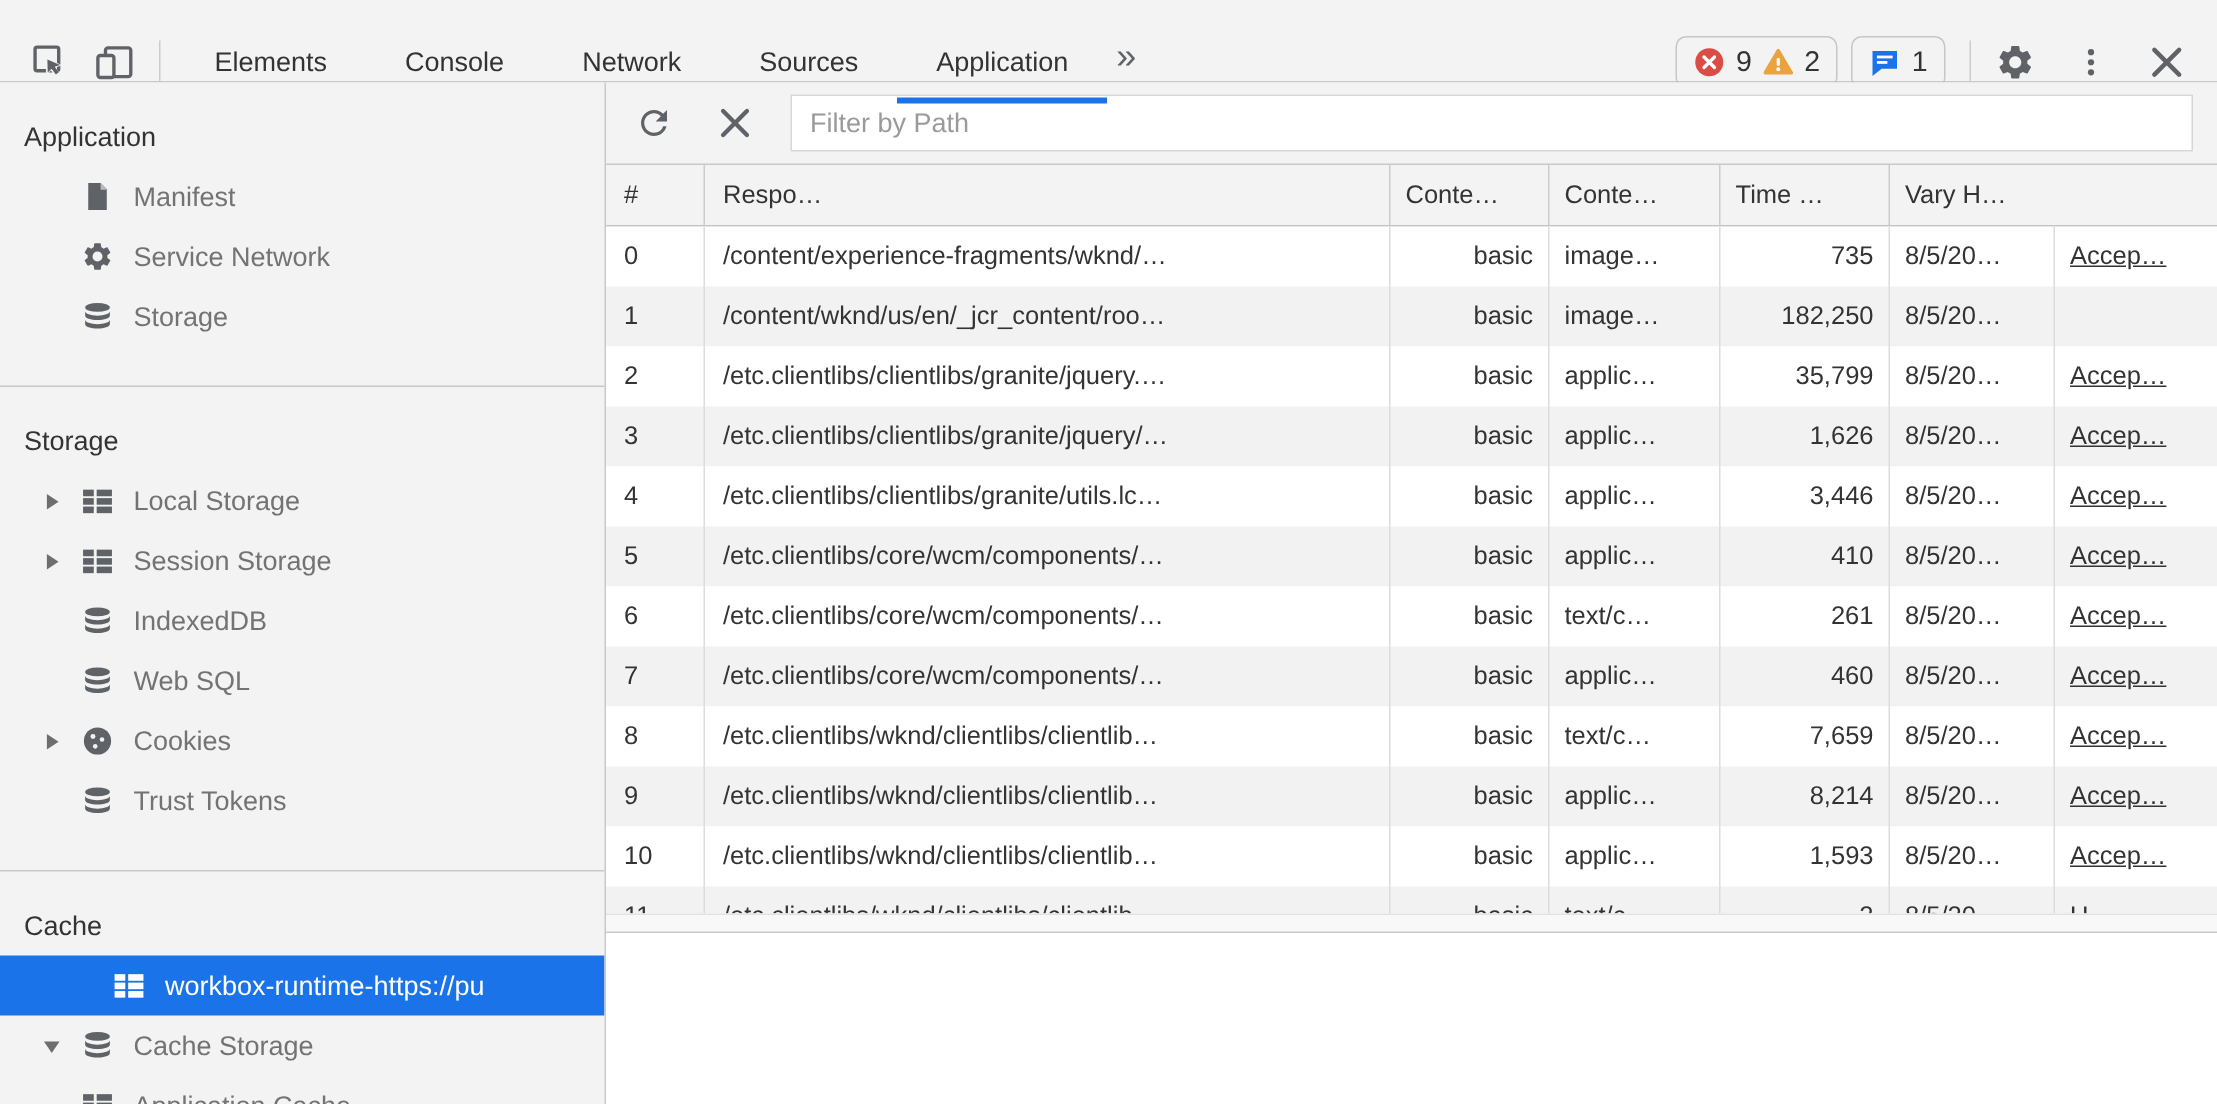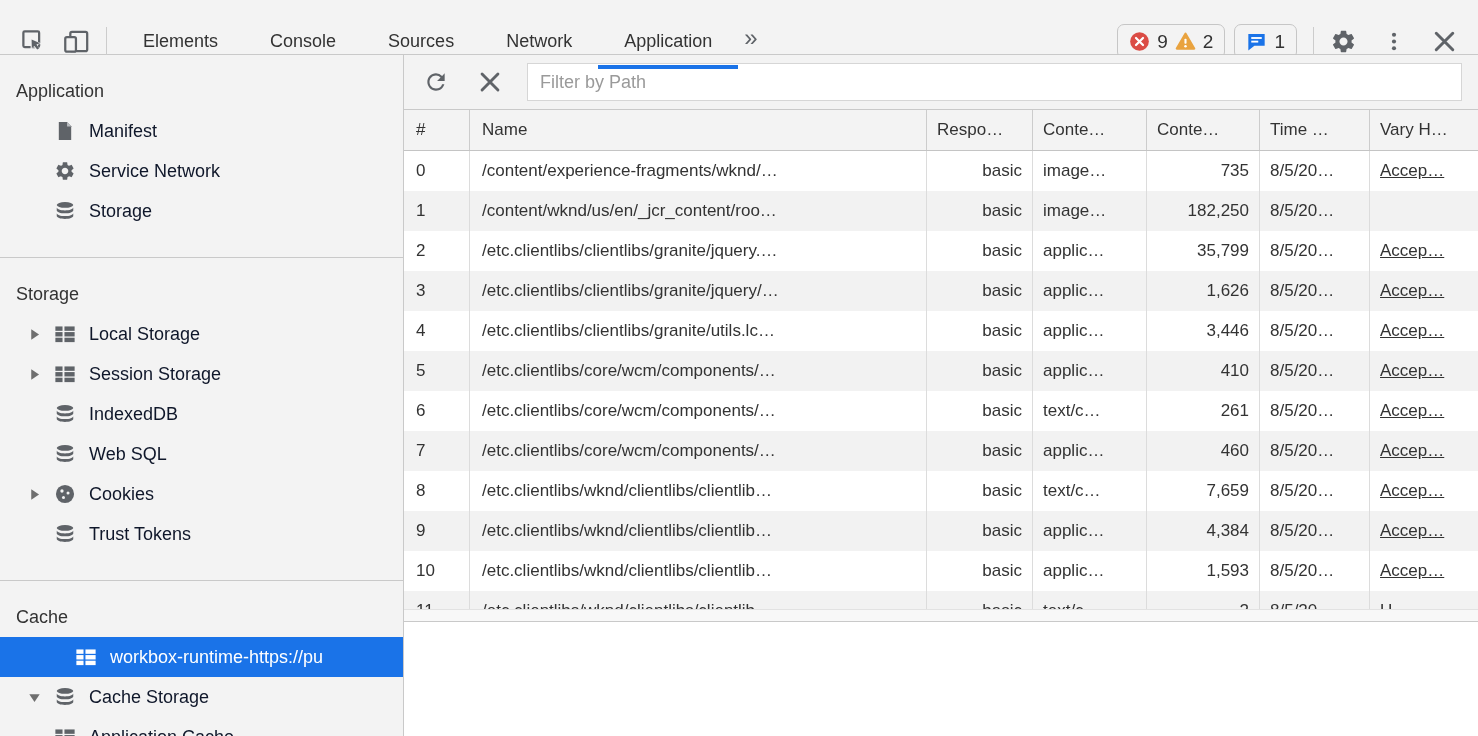--- a/index.html
+++ b/index.html
@@ -53,21 +53,21 @@
   .content { display:flex; height:681px; }
 
   
   .sidebar {
     width:404px; background:#f3f3f3; border-right:1px solid #c9c9c9;
     overflow:hidden; flex:none;
   }
   .section { padding:16px 0 26px 0; border-bottom:1px solid #c9c9c9; }
   .section:last-child { border-bottom:none; }
   .section-title { height:40px; line-height:40px; padding:0 16px; font-size:18px; color:#333; }
-  .tree-item { display:flex; align-items:center; height:40px; padding-left:28px; font-size:18px; color:#0f172a; }
+  .tree-item { display:flex; align-items:center; height:40px; padding-left:28px; font-size:18px; color:#737373; }
   .expander { width:26px; flex:none; display:flex; align-items:center; color:#6e6e6e; }
   .expander svg { width:13px; height:13px; }
   .tree-icon { width:22px; height:22px; flex:none; margin-right:13px; color:#5f6368; display:flex; }
   .tree-icon svg { width:100%; height:100%; }
   .tree-label { white-space:nowrap; overflow:hidden; }
   .tree-item.selected { background:var(--accent); color:#fff; }
   .tree-item.selected .tree-icon { color:#fff; }
   .tree-item.nested { padding-left:75px; }
 
   
@@ -137,22 +137,22 @@
       <button class="tool-icon i-device">
         <svg viewBox="0 0 24 24">
           <rect x="6.5" y="3.5" width="15" height="17" rx="1.5" fill="none" stroke="currentColor" stroke-width="2"></rect>
           <rect x="2" y="8" width="9.5" height="13" rx="1.5" fill="#f3f3f3" stroke="currentColor" stroke-width="2"></rect>
         </svg>
       </button>
       <div class="vsep left"></div>
       <div class="tabs">
         <div class="tab">Elements</div>
         <div class="tab">Console</div>
+        <div class="tab">Network</div>
         <div class="tab">Sources</div>
-        <div class="tab">Network</div>
         <div class="tab active">Application</div>
         <div class="tab more-tabs">»</div>
       </div>
     </div>
     <div class="topbar-right">
       <div class="badge-box">
         <svg class="badge-ic" viewBox="0 0 18 18">
           <circle cx="9" cy="9" r="8" style="fill:var(--error)"></circle>
           <path d="M6 6l6 6M12 6l-6 6" stroke="#fff" stroke-width="1.9" stroke-linecap="round"></path>
         </svg>
@@ -379,21 +379,20 @@
         <button class="icon-btn b-clear">
           <svg viewBox="0 0 18 18">
               <path d="M3.5 3.5l11 11M14.5 3.5l-11 11" stroke="currentColor" stroke-width="2" stroke-linecap="round"></path>
             </svg>
         </button>
         <input class="filter-input" type="text" placeholder="Filter by Path" style="">
       </div>
 
       <div class="grid-header">
         <div class="hcell">#</div>
-        <div class="hcell">Name</div>
         <div class="hcell">Respo…</div>
         <div class="hcell">Conte…</div>
         <div class="hcell">Conte…</div>
         <div class="hcell">Time …</div>
         <div class="hcell">Vary H…</div>
       </div>
 
       <div class="grid-body">
         <div class="grid-row">
           <div class="cell">0</div>
@@ -474,21 +473,21 @@
           <div class="cell">text/c…</div>
           <div class="cell right">7,659</div>
           <div class="cell">8/5/20…</div>
           <div class="cell">Accep…</div>
         </div>
         <div class="grid-row">
           <div class="cell">9</div>
           <div class="cell name">/etc.clientlibs/wknd/clientlibs/clientlib…</div>
           <div class="cell right">basic</div>
           <div class="cell">applic…</div>
-          <div class="cell right">4,384</div>
+          <div class="cell right">8,214</div>
           <div class="cell">8/5/20…</div>
           <div class="cell">Accep…</div>
         </div>
         <div class="grid-row">
           <div class="cell">10</div>
           <div class="cell name">/etc.clientlibs/wknd/clientlibs/clientlib…</div>
           <div class="cell right">basic</div>
           <div class="cell">applic…</div>
           <div class="cell right">1,593</div>
           <div class="cell">8/5/20…</div>

